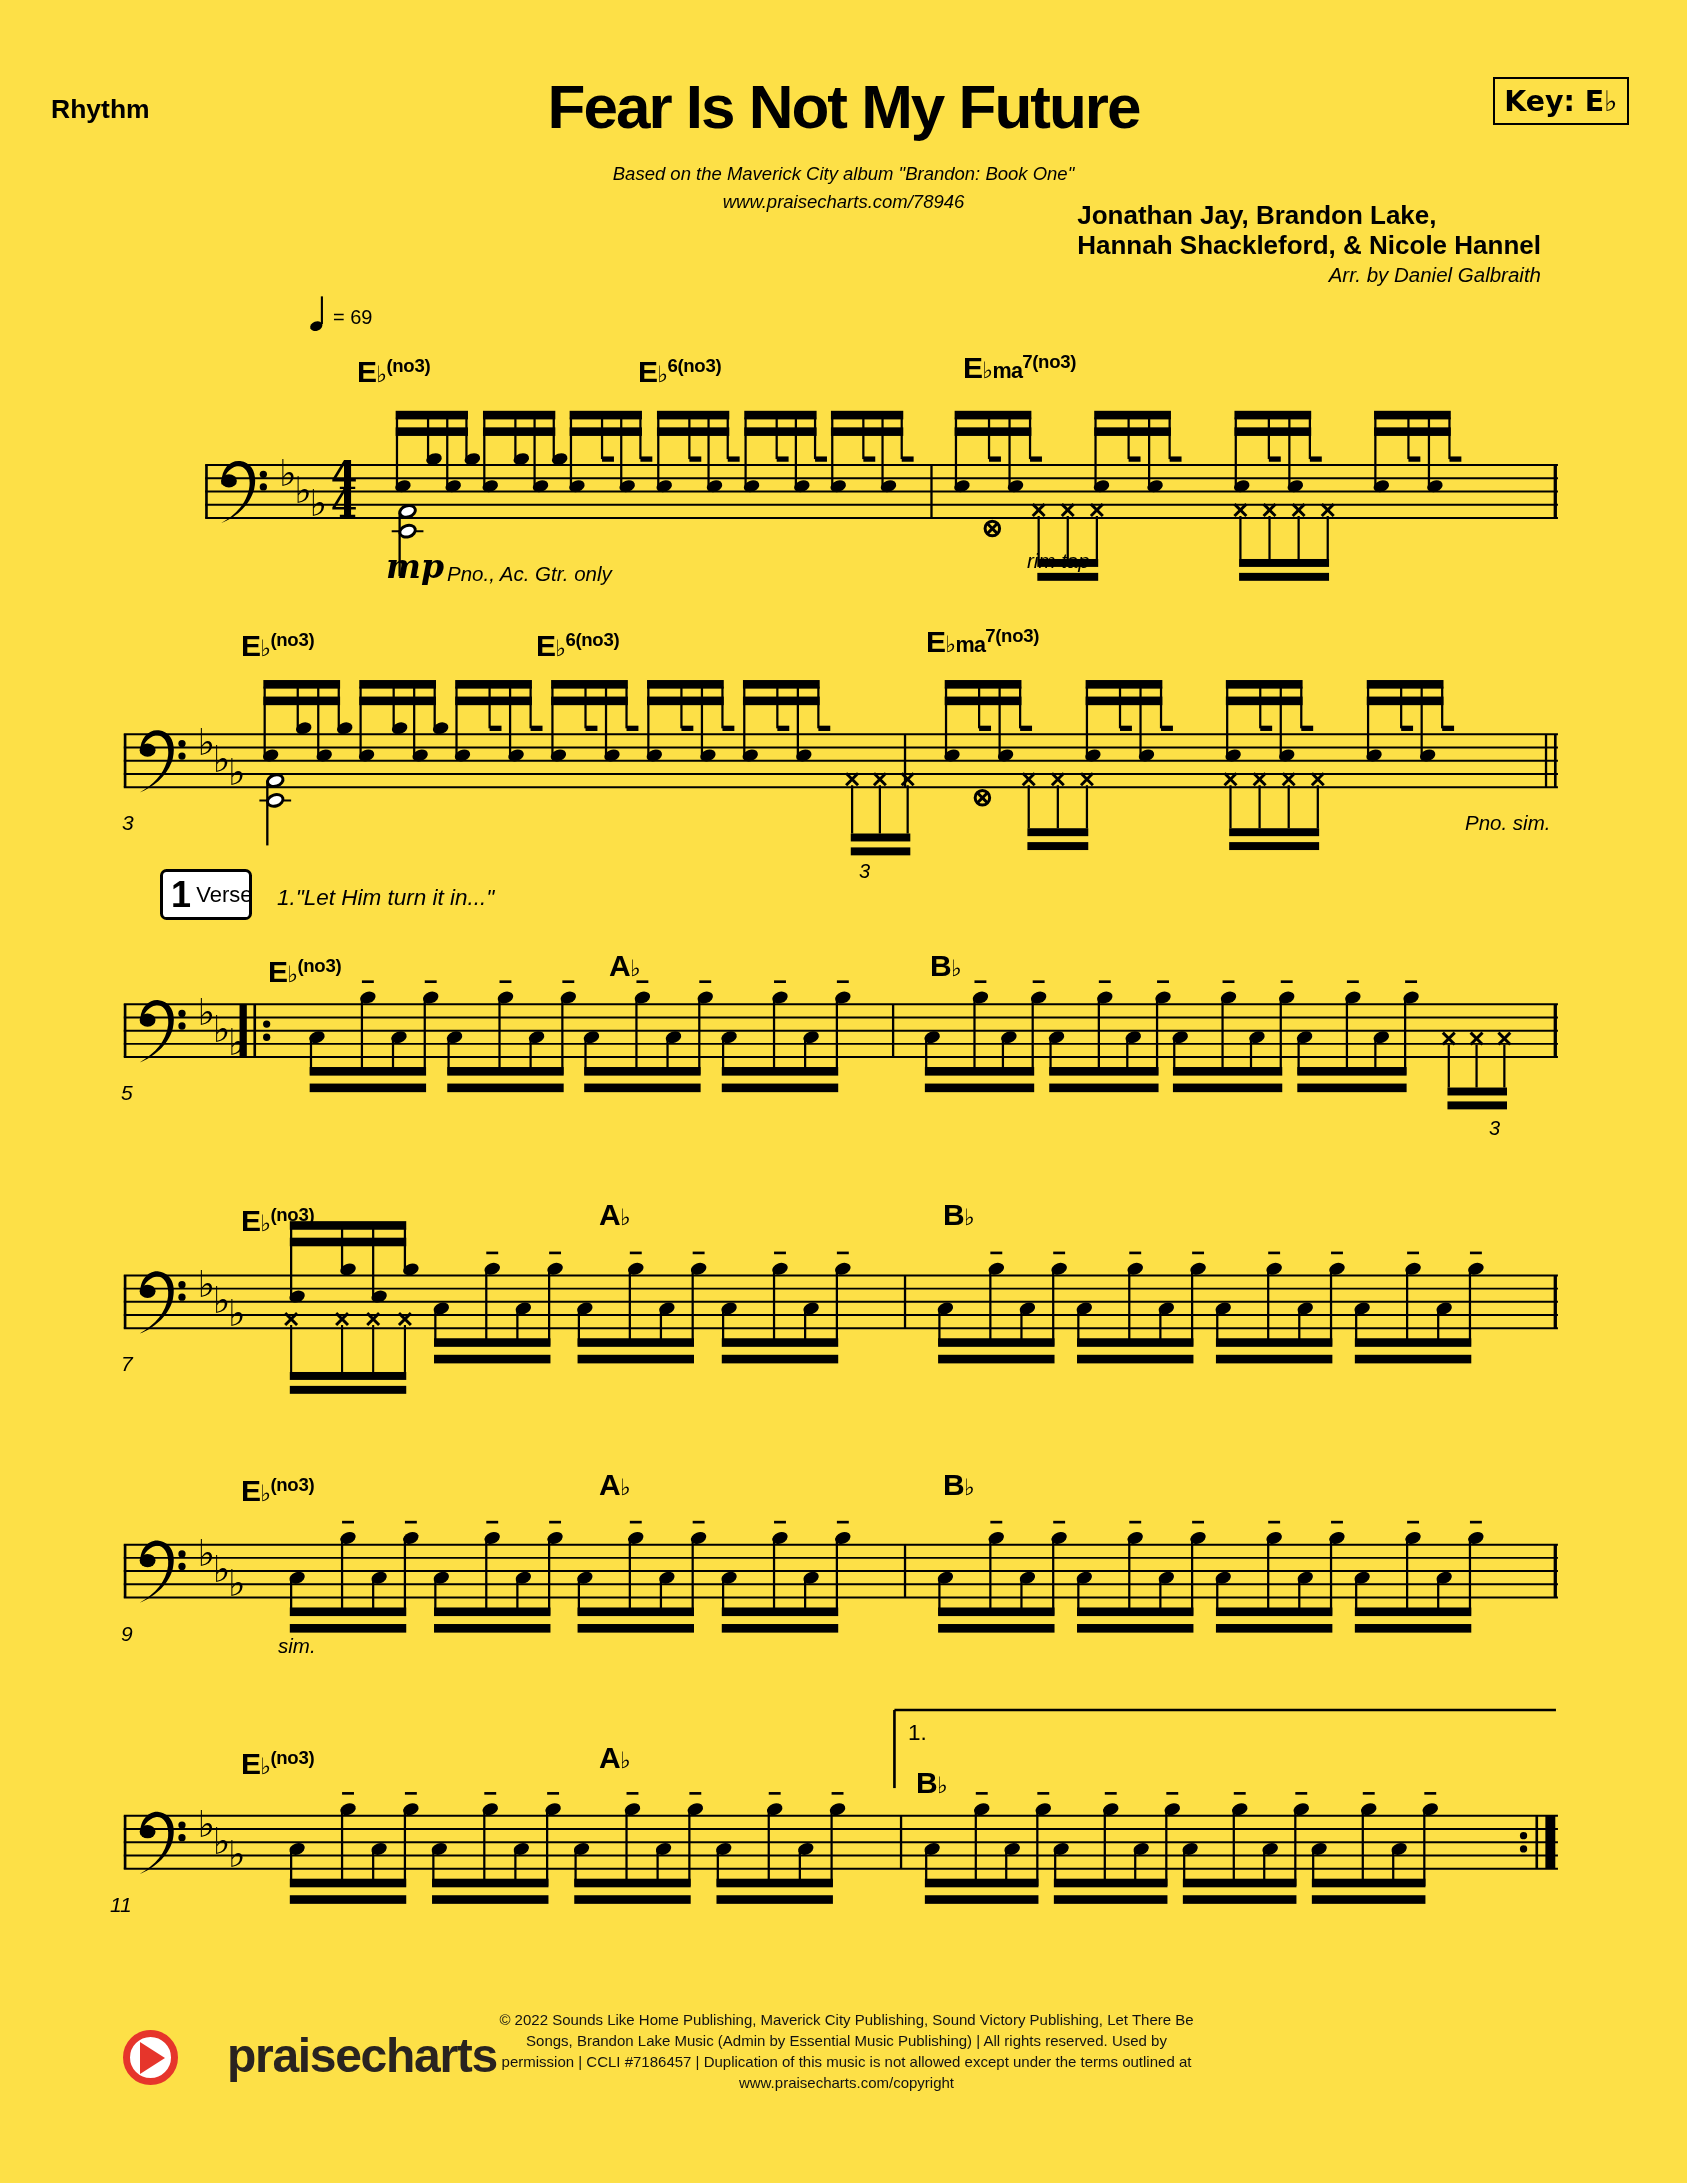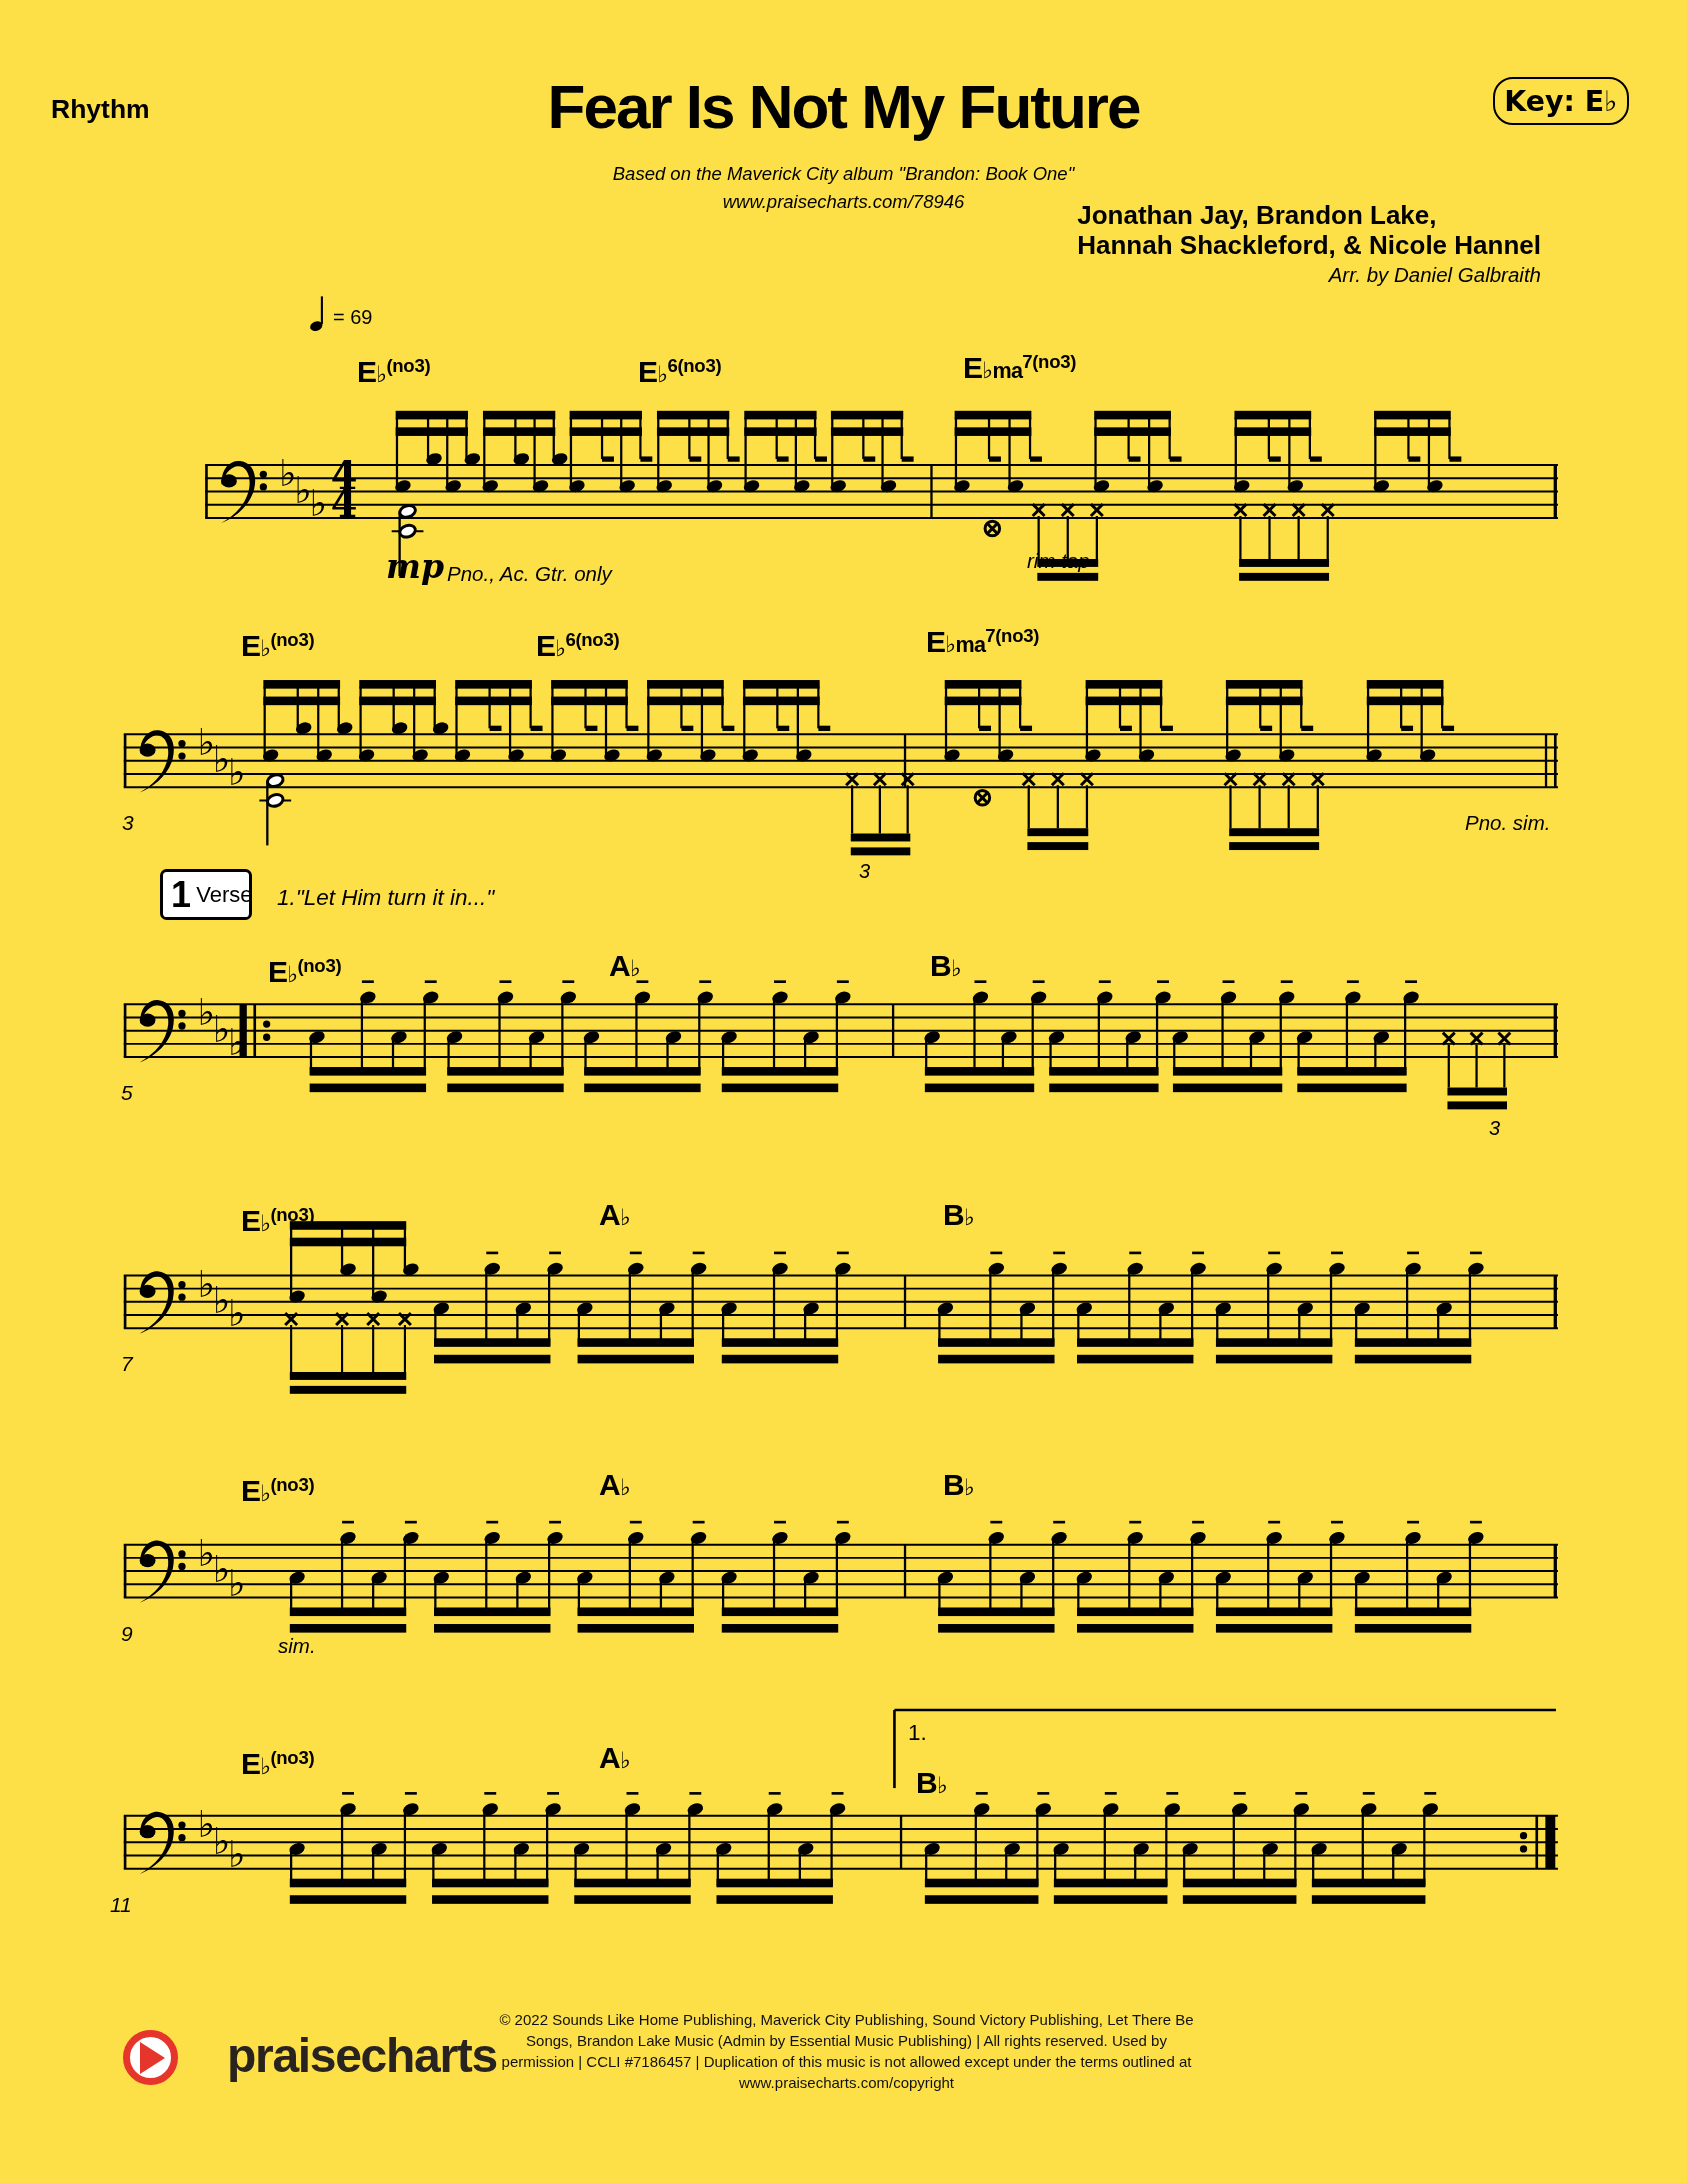--- a/index.html
+++ b/index.html
@@ -5,21 +5,21 @@
   html,body{margin:0;padding:0;background:#888;}
   #page{position:relative;width:1687px;height:2183px;background:#fde047;overflow:hidden;
         font-family:"Liberation Sans",sans-serif;color:#000;}
   .abs{position:absolute;white-space:nowrap;}
   
   .part-label{left:51px;top:94px;font-size:26.5px;font-weight:bold;}
   .title{left:0;right:0;top:71px;text-align:center;font-size:62px;font-weight:bold;letter-spacing:-2px;}
   .subtitle{left:0;right:0;text-align:center;font-style:italic;font-size:18.5px;}
   .sub1{top:163px;}
   .sub2{top:191px;}
-  .keybox{left:1493px;top:77px;width:132px;height:44px;border:2.6px solid #000;border-radius:20px;
+  .keybox{left:1493px;top:77px;width:132px;height:44px;border:2.6px solid #000;border-radius:0;
           display:flex;align-items:center;justify-content:center;font-weight:bold;font-size:28.4px;
           font-family:"DejaVu Sans",sans-serif;}
   .authors{right:146px;top:200px;text-align:left;font-size:26px;font-weight:bold;line-height:30px;}
   .arranger{right:146px;top:263px;text-align:center;font-style:italic;font-size:20.5px;}
   .tempo-eq{left:333px;top:306px;font-size:20px;}
   
   .chord{font-weight:bold;font-size:30px;line-height:30px;letter-spacing:-0.7px;}
   .chord .flat{font-family:"DejaVu Sans",sans-serif;font-size:0.76em;}
   .chord .tail{font-size:0.72em;}
   .chord .sup{font-size:0.62em;vertical-align:0.52em;letter-spacing:-0.3px;}

